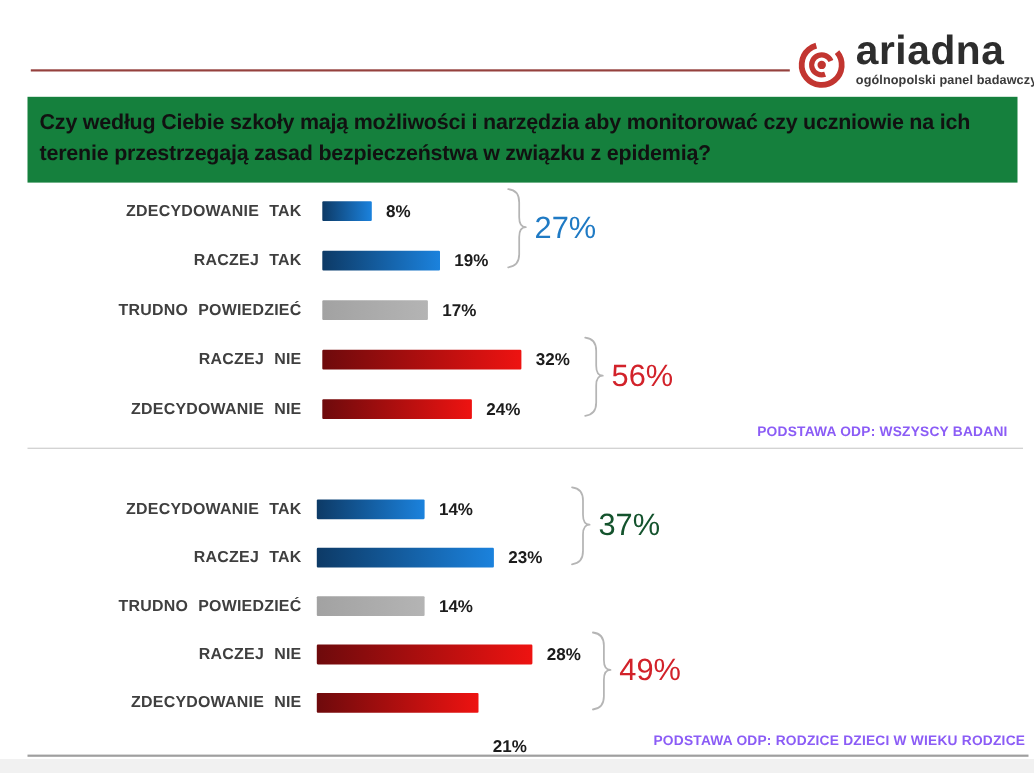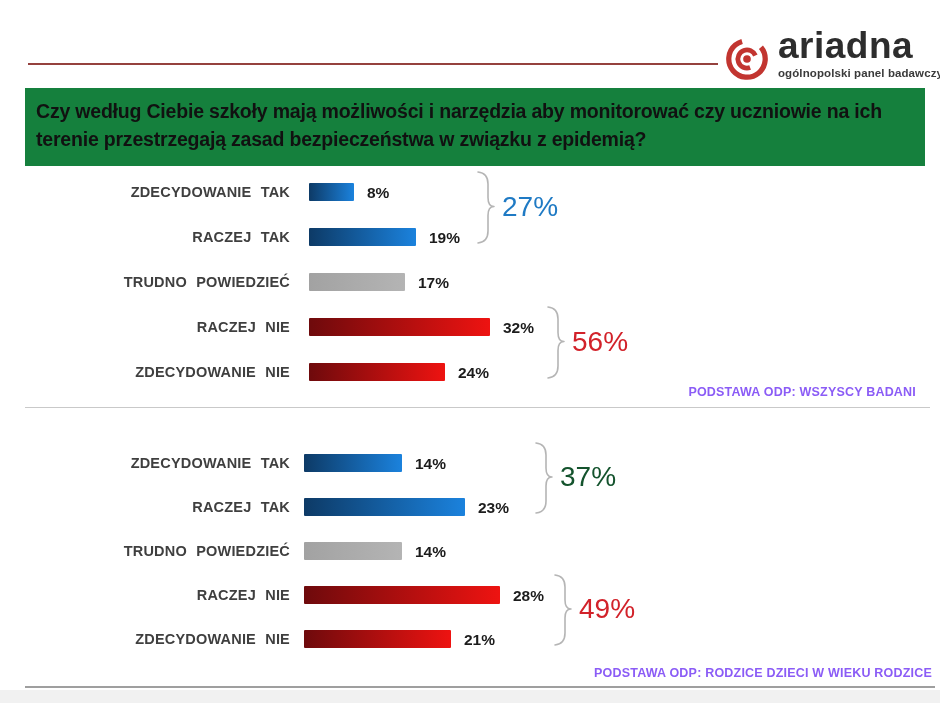--- a/index.html
+++ b/index.html
@@ -15,21 +15,21 @@
   .logo-text{position:absolute;left:54px;top:0;}
   .brand{font-size:37px;font-weight:bold;color:#2d2d2d;line-height:40px;letter-spacing:0.5px;}
   .tagline{font-size:11.5px;font-weight:bold;color:#3a3a3a;margin-top:1px;letter-spacing:0.1px;white-space:nowrap;}
   
   .title-box{
     position:absolute;left:25px;top:88px;width:900px;height:78px;box-sizing:border-box;
     background:#f1f1f1;padding:9px 12px 0 11px;
     font-size:19.5px;font-weight:bold;color:#111111;line-height:28px;letter-spacing:-0.2px;
   }
   
-  .chart{position:absolute;left:16px;width:810px;}
+  .chart{position:absolute;left:0;width:810px;}
   #chart-0{top:183px;height:215px;}
   #chart-1{top:454px;height:210px;}
   .bar-row{position:absolute;left:0;width:100%;height:18px;}
   .category-label{
     position:absolute;left:0;top:0;width:274px;text-align:right;
     font-size:14.5px;font-weight:bold;color:#3f3f3f;line-height:18px;
     word-spacing:5px;letter-spacing:0.2px;white-space:nowrap;
   }
   .bar{position:absolute;top:0;height:18px;border-radius:1px;}
   .value-label{position:absolute;top:0;font-size:15.5px;font-weight:bold;color:#1c1c1c;line-height:19px;}
@@ -123,21 +123,21 @@
       <div class="value-label" style="left: 399px;">14%</div>
     </div>
     <div class="bar-row" style="top: 132px;">
       <div class="category-label">RACZEJ NIE</div>
       <div class="bar" style="left: 288px; width: 196px; height: 18px; background: linear-gradient(90deg, rgb(110, 10, 12), rgb(238, 19, 17));"></div>
       <div class="value-label" style="left: 497px;">28%</div>
     </div>
     <div class="bar-row" style="top: 176px;">
       <div class="category-label">ZDECYDOWANIE NIE</div>
       <div class="bar" style="left: 288px; width: 147px; height: 18px; background: linear-gradient(90deg, rgb(110, 10, 12), rgb(238, 19, 17));"></div>
-      <div class="value-label" style="left: 448px;">21%</div>
+      <div class="value-label" style="left: 448px; margin-top: 40px;">21%</div>
     </div>
     <div class="brace" style="left: 518px; top: -13px;"><svg width="20" height="76" viewBox="0 0 20 76">
       <path d="M2,2 Q12,3 12,14 L12,27 Q12,36 18,36 Q12,36 12,45 L12,60 Q12,71 2,72" fill="none" stroke="#b5b5b5" stroke-width="1.6" stroke-linecap="round" stroke-linejoin="round"></path>
       </svg></div>
     <div class="aggregate-label" style="left: 544px; top: 9px; color: #14532d;">37%</div>
     <div class="brace" style="left: 537px; top: 119px;"><svg width="20" height="76" viewBox="0 0 20 76">
       <path d="M2,2 Q12,3 12,14 L12,27 Q12,36 18,36 Q12,36 12,45 L12,60 Q12,71 2,72" fill="none" stroke="#b5b5b5" stroke-width="1.6" stroke-linecap="round" stroke-linejoin="round"></path>
       </svg></div>
     <div class="aggregate-label" style="left: 563px; top: 141px; color: rgb(210, 34, 42);">49%</div>
   </div>

